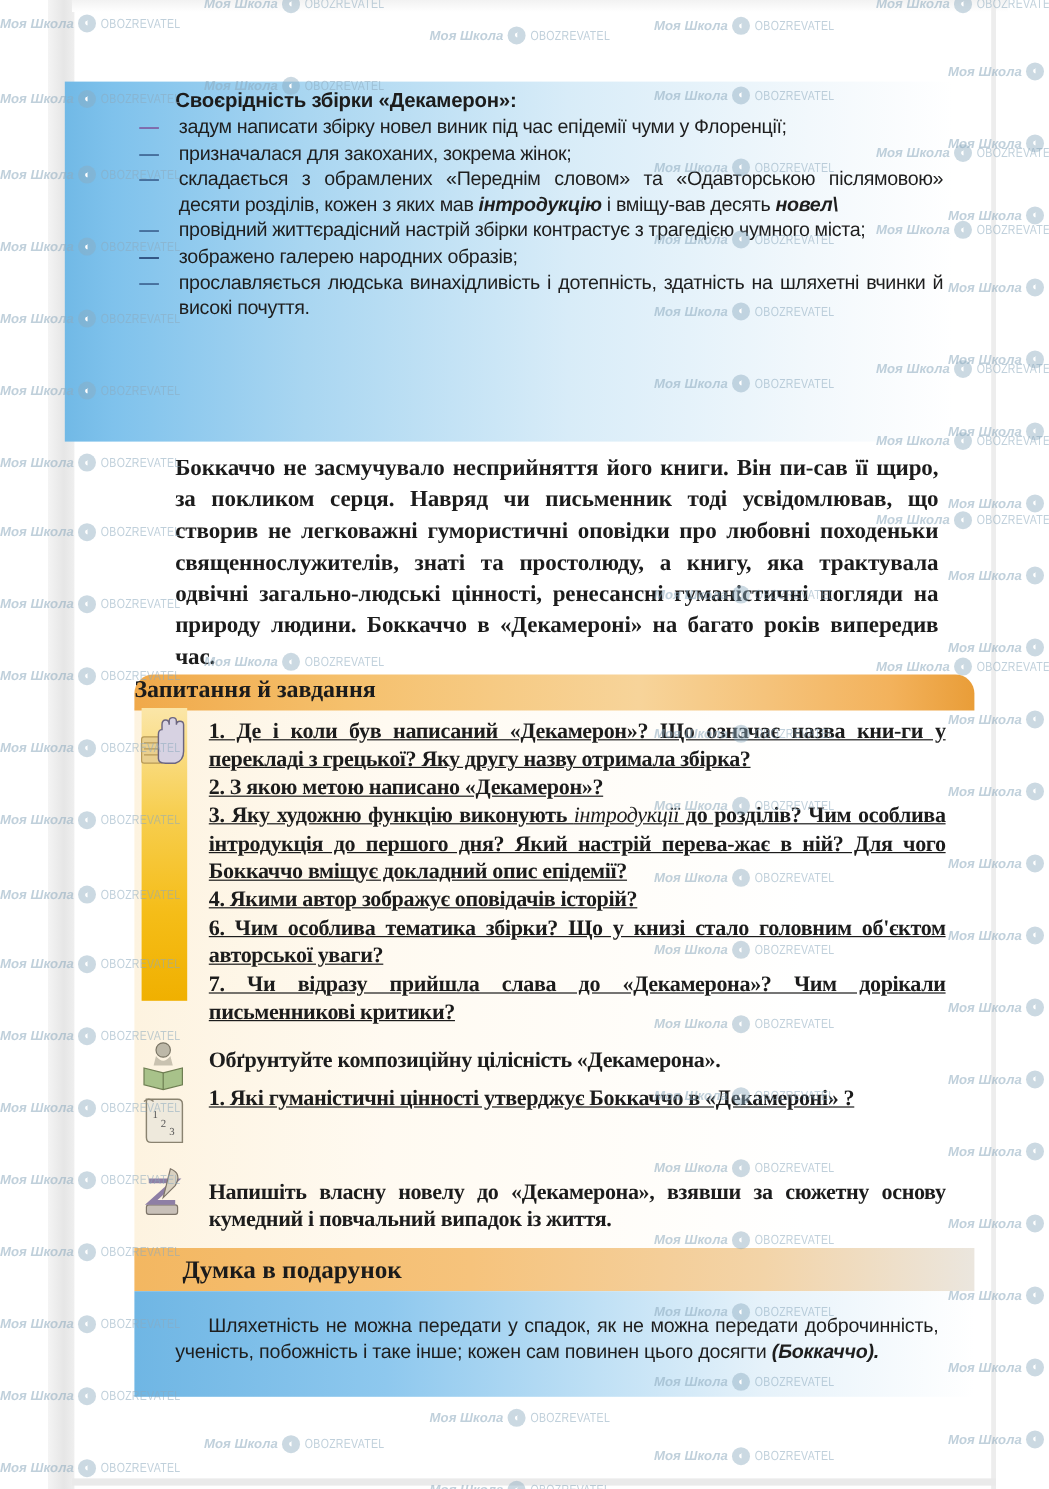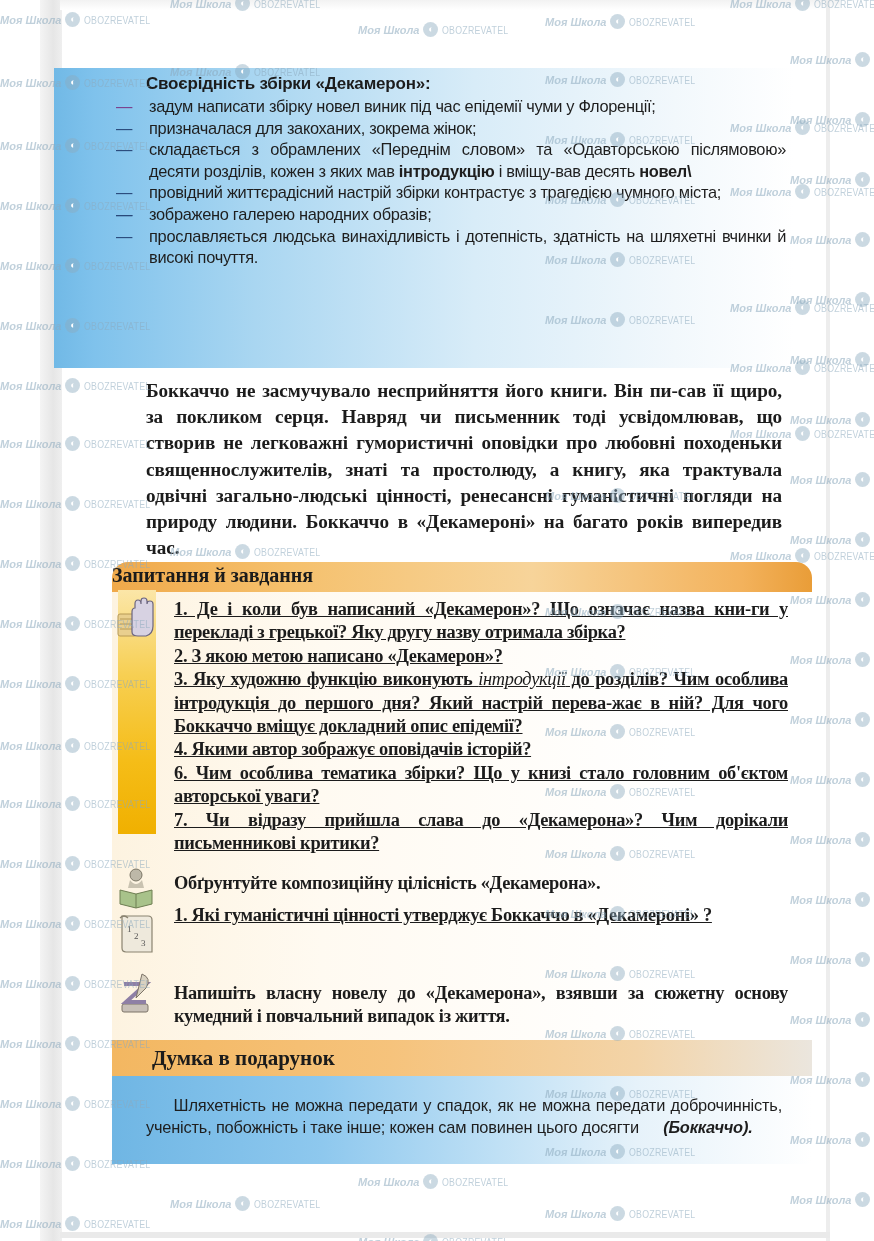--- a/index.html
+++ b/index.html
@@ -17,21 +17,21 @@
   .blue-block { position: absolute; left: 54px; top: 68px; width: 740px; height: 300px;
     background: linear-gradient(to right, #71b9e6 0px, #7fc2ec 40px, #a9d6f1 200px, #d8ecf8 420px, #f2f8fc 620px, #ffffff 740px); }
   .blue-inner { position: absolute; left: 116px; top: 68px; width: 670px; }
   .block-title { font-family: "Liberation Sans", sans-serif; font-weight: bold; font-size: 17px;
     margin-left: 30px; margin-top: 4px; height: 24px; line-height: 24px; color: #1c1c1c; letter-spacing: -0.2px; }
   .feature-list { list-style: none; }
   .feature-item { position: relative; padding-left: 33px; font-family: "Liberation Sans", sans-serif;
     font-size: 16.4px; line-height: 21.6px; text-align: justify; color: #1e1e1e; letter-spacing: -0.3px; }
   .feature-item .dash { position: absolute; left: 0; top: 0; color: #2a4a7a; }
   .feature-item.dash-purple .dash { color: #7b3f8c; }
-  .feature-item b { }
+  .feature-item b { font-style: italic; }
 
   
   .main-para { position: absolute; left: 146px; top: 378px; width: 636px;
     font-family: "Liberation Serif", serif; font-weight: bold; font-size: 19.2px;
     line-height: 26.2px; text-align: justify; text-indent: 0; color: #1c1c1c; letter-spacing: -0.1px; }
 
   
   .q-header { position: absolute; left: 112px; top: 562px; width: 700px; height: 30px;
     background: linear-gradient(to right, #f0a94a 0%, #f5c06c 25%, #f7d49a 60%, #f3b25c 90%, #e99d38 100%);
     border-radius: 16px 16px 0 0; }
@@ -53,21 +53,21 @@
   
   .d-header { position: absolute; left: 112px; top: 1040px; width: 700px; height: 36px;
     background: linear-gradient(to right, #f3b761 0%, #f6c37c 40%, #f3d4a8 75%, #ebe6de 100%); }
   .d-header-title { position: absolute; left: 152px; top: 1044px;
     font-family: "Liberation Serif", serif; font-weight: bold; font-size: 21px; line-height: 28px; color: #1b1b1b; }
   .d-body { position: absolute; left: 112px; top: 1076px; width: 700px; height: 88px;
     background: linear-gradient(to right, #6fb6e4 0%, #8ec8ee 30%, #bfe0f5 55%, #e6f2fa 75%, #ffffff 100%); }
   .d-text { position: absolute; left: 146px; top: 1094px; width: 636px;
     font-family: "Liberation Sans", sans-serif; font-size: 16.4px; line-height: 22.4px; color: #1e1e1e;
     text-align: justify; letter-spacing: -0.2px; }
-  .d-text b { font-style: italic; margin-left: 20px; }
+  .d-text b { font-style: italic; }
 
   
   .wm { position: absolute; font-family: "Liberation Sans", sans-serif; font-size: 11px; color: rgba(140,170,190,0.55);
     white-space: nowrap; pointer-events: none; display: flex; align-items: center; gap: 4px; }
   .wm .wm-brand { font-style: italic; font-weight: bold; }
   .wm .wm-circle { display: inline-block; width: 15px; height: 15px; border-radius: 50%; background: rgba(140,170,190,0.45);
     color: #fff; font-size: 9px; line-height: 15px; text-align: center; font-weight: bold; }
   .wm .wm-name { letter-spacing: 0.3px; font-family: "Liberation Sans Narrow", "Liberation Sans", sans-serif; transform: scaleX(0.8); transform-origin: left; }
 </style>
 </head>

